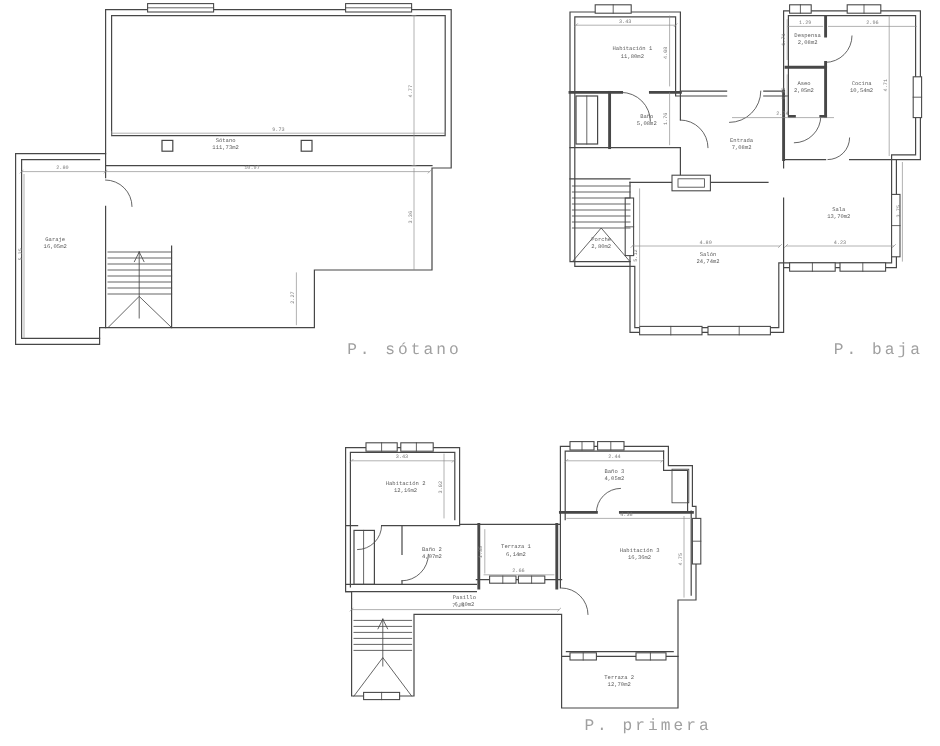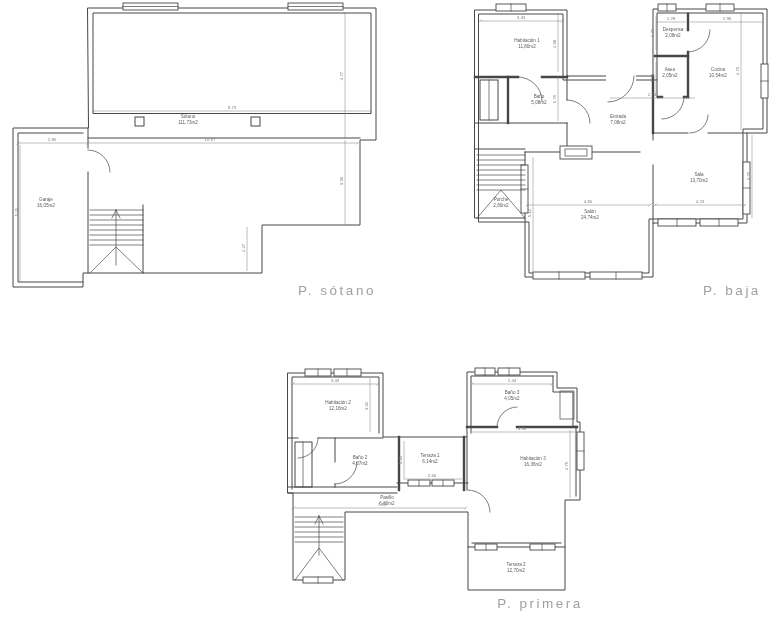--- a/index.html
+++ b/index.html
@@ -1,17 +1,17 @@
 <!DOCTYPE html>
 <html style="--wall: #474747; --dim: #8a8a8a; --dimlbl: #7a7a7a; --lbl: #5c5c5c; --title: #a0a0a0;"><head>
 <meta charset="utf-8">
 <style>
   html,body{margin:0;padding:0;background:#fff;}
   #stage{position:relative;width:783px;height:622px;background:#fff;overflow:hidden;
-         font-family:Liberation Sans, sans-serif;}
+         font-family:Liberation Mono, monospace;}
   .plan{position:absolute;}
   .wall{fill:none;stroke:var(--wall);stroke-width:1;stroke-linecap:square;stroke-linejoin:miter;}
   .wall2{fill:none;stroke:var(--wall);stroke-width:2.4;stroke-linecap:square;}
   .thin{fill:none;stroke:var(--wall);stroke-width:.7;stroke-linecap:square;}
   .win{fill:#fff;stroke:var(--wall);stroke-width:.9;}
   .punch{fill:#fff;stroke:none;}
   .dim{fill:none;stroke:var(--dim);stroke-width:.55;}
   .lbl{font-size:4.6px;fill:var(--lbl);text-anchor:middle;}
   .dlbl{font-size:4.3px;fill:var(--dimlbl);text-anchor:middle;}
   .title{font-size:13.5px;fill:var(--title);letter-spacing:2.5px;text-anchor:middle;}

